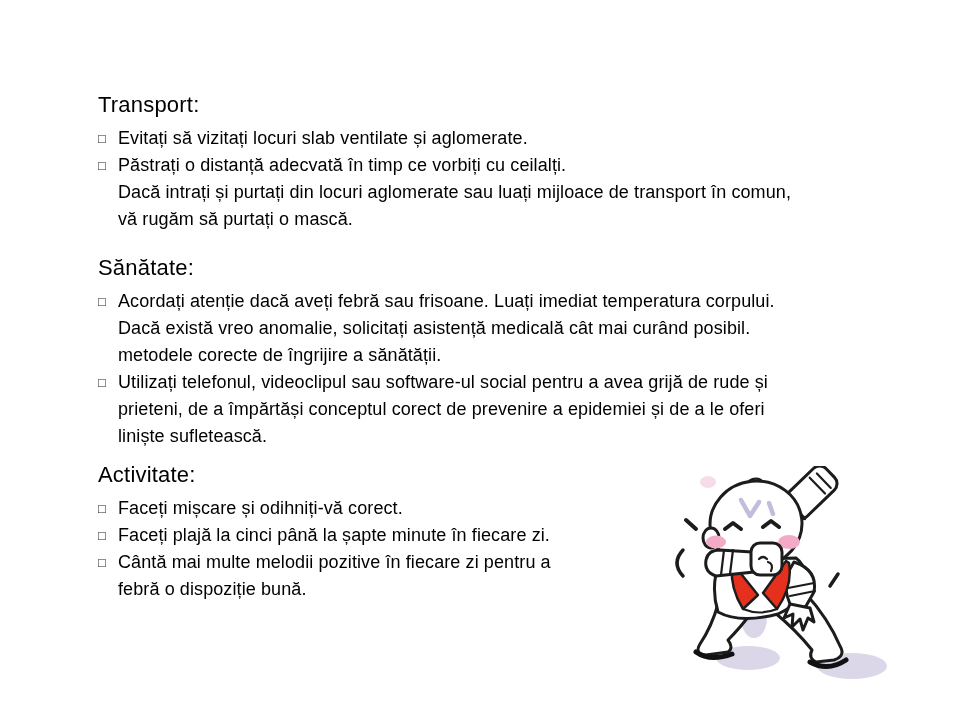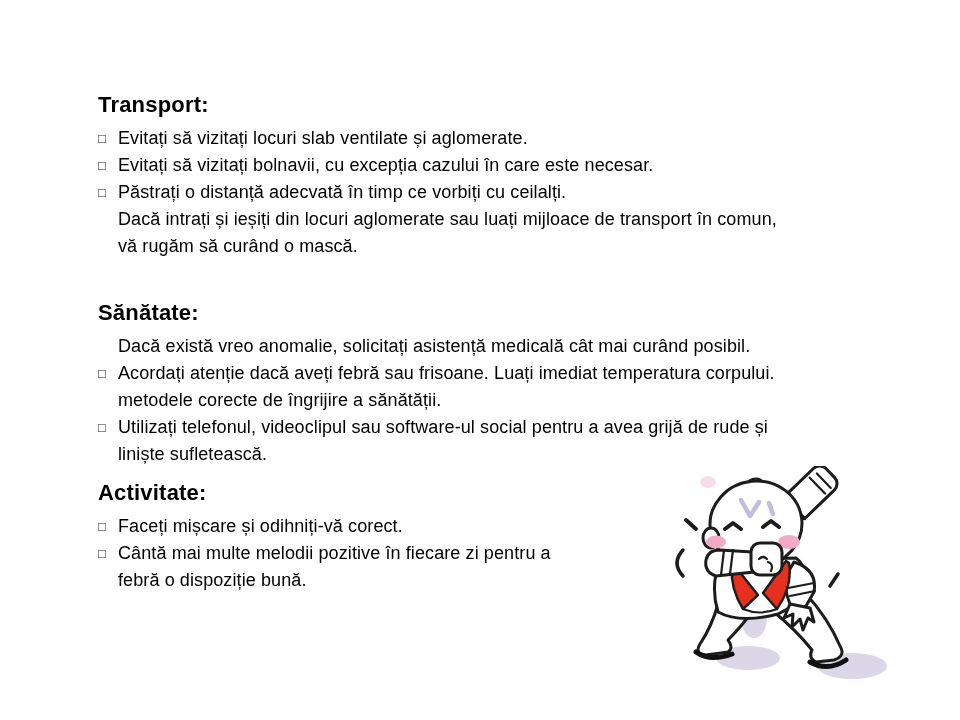--- a/index.html
+++ b/index.html
@@ -11,26 +11,26 @@
     font-family: "Liberation Sans", sans-serif;
     color: #000000;
   }
   .content {
     position: absolute;
     left: 98px; top: 92px;
     width: 800px;
   }
   h2.section-title {
     font-size: 22px;
-    font-weight: bold;
+    font-weight: normal;
     margin: 0 0 7px 0;
     line-height: 26px;
     letter-spacing: 0.2px;
   }
-  section.sec2 { margin-top: 40px; }
+  section.sec2 { margin-top: 22px; }
   section.sec3 { margin-top: 12px; }
   .line {
     font-size: 18px;
     line-height: 27px;
     white-space: nowrap;
     letter-spacing: 0.1px;
   }
   .bullet {
     display: inline-block;
     width: 20px;
@@ -54,38 +54,39 @@
   .mark { fill: none; stroke-width: 4.5; stroke-linecap: round; stroke-linejoin: round; }
 </style>
 </head>
 <body>
 
 <div class="content">
 
   <section>
     <h2 class="section-title">Transport:</h2>
     <div class="line"><span class="bullet">□</span><span>Evitați să vizitați locuri slab ventilate și aglomerate.</span></div>
-    <div class="line"><span class="bullet">□</span><span>Evitați să vizitați bolnavii, cu excepția cazului în care este necesar.</span></div>
     <div class="line"><span class="bullet">□</span><span>Păstrați o distanță adecvată în timp ce vorbiți cu ceilalți.</span></div>
-    <div class="line cont"><span>Dacă intrați și ieșiți din locuri aglomerate sau luați mijloace de transport în comun,</span></div>
-    <div class="line cont"><span>vă rugăm  să curând  o mască.</span></div>
+    <div class="line cont"><span>Dacă intrați și purtați din locuri aglomerate sau luați mijloace de transport în comun,</span></div>
+    <div class="line cont"><span>vă rugăm  să purtați  o mască.</span></div>
   </section>
 
   <section class="sec2">
     <h2 class="section-title">Sănătate:</h2>
+    <div class="line"><span class="bullet">□</span><span>Acordați atenție dacă aveți febră sau frisoane. Luați imediat temperatura corpului.</span></div>
     <div class="line cont"><span>Dacă există vreo anomalie, solicitați asistență medicală cât mai curând posibil.</span></div>
-    <div class="line"><span class="bullet">□</span><span>Acordați atenție dacă aveți febră sau frisoane. Luați imediat temperatura corpului.</span></div>
     <div class="line cont"><span>metodele corecte de îngrijire a sănătății.</span></div>
     <div class="line"><span class="bullet">□</span><span>Utilizați telefonul, videoclipul sau software-ul social pentru a avea grijă de rude și</span></div>
+    <div class="line cont"><span>prieteni, de a împărtăși conceptul corect de prevenire a epidemiei și de a le oferi</span></div>
     <div class="line cont"><span>liniște sufletească.</span></div>
   </section>
 
   <section class="sec3">
     <h2 class="section-title">Activitate:</h2>
     <div class="line"><span class="bullet">□</span><span>Faceți mișcare și odihniți-vă corect.</span></div>
+    <div class="line"><span class="bullet">□</span><span>Faceți plajă la cinci până la șapte minute în fiecare zi.</span></div>
     <div class="line"><span class="bullet">□</span><span>Cântă mai multe melodii pozitive în fiecare zi pentru a</span></div>
     <div class="line cont"><span>febră o dispoziție bună.</span></div>
   </section>
 
 </div>
 
 <svg class="illustration" viewBox="0 0 244 230" aria-hidden="true">
 
   <ellipse class="soft" cx="92" cy="192" rx="32" ry="12" fill="#dbd7e9"></ellipse>
   <ellipse class="soft" cx="196" cy="200" rx="35" ry="13" fill="#dbd7e9"></ellipse>

